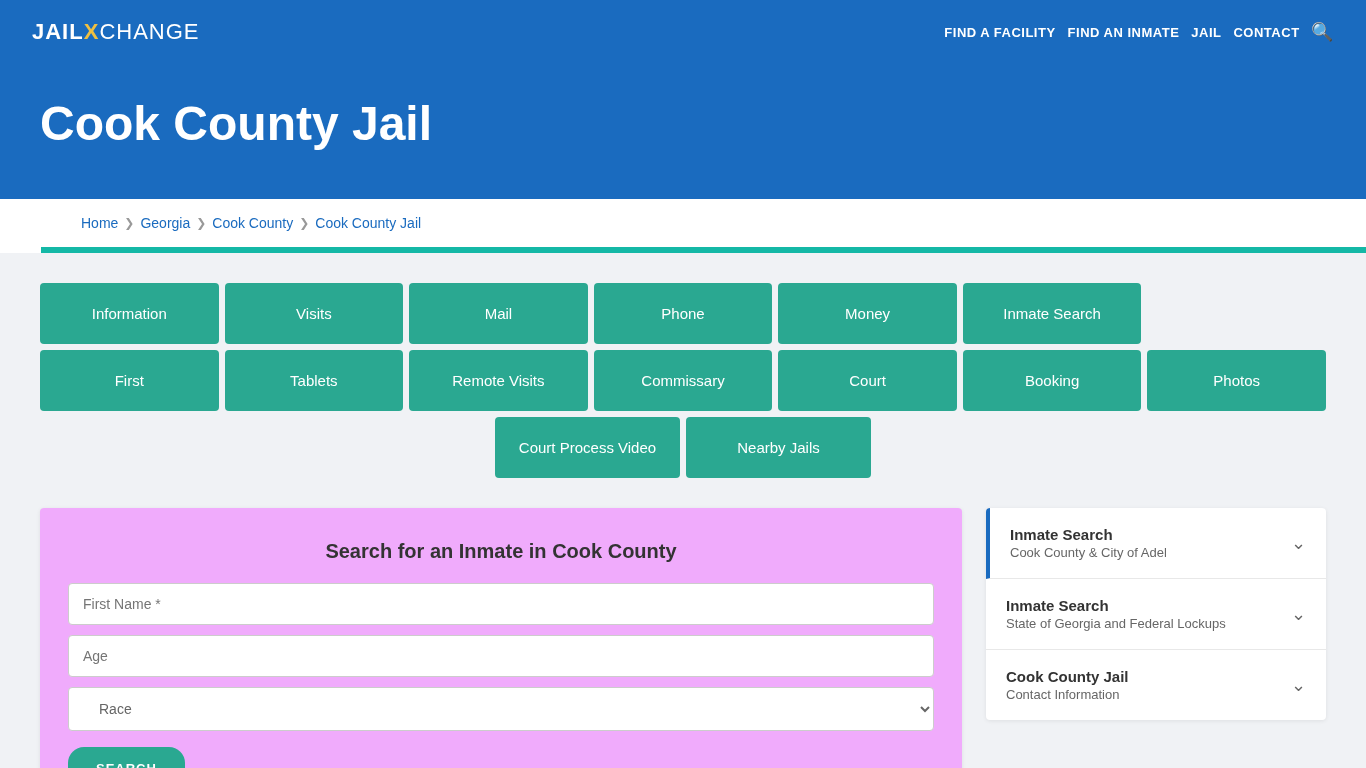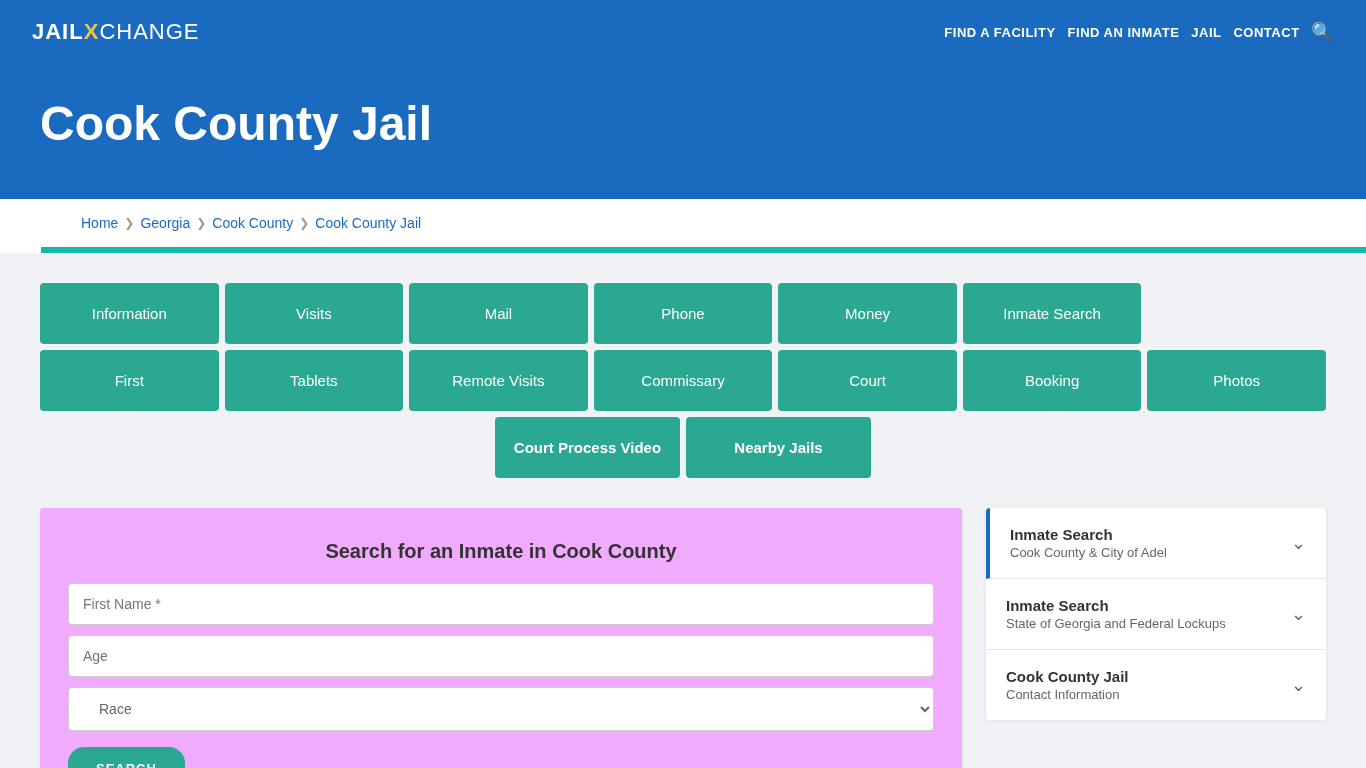--- a/index.html
+++ b/index.html
@@ -106,21 +106,21 @@
       border-radius: 4px;
       cursor: pointer;
       text-align: center;
     }
     .nav-btn-wide {
       background: #2aa891;
       color: #fff;
       border: none;
       padding: 22px 18px;
       font-size: 15px;
-      font-weight: 700;
+      font-weight: 400;
       border-radius: 4px;
       cursor: pointer;
       min-width: 185px;
     }
 
     
     .two-col {
       display: flex;
       gap: 24px;
       align-items: flex-start;

